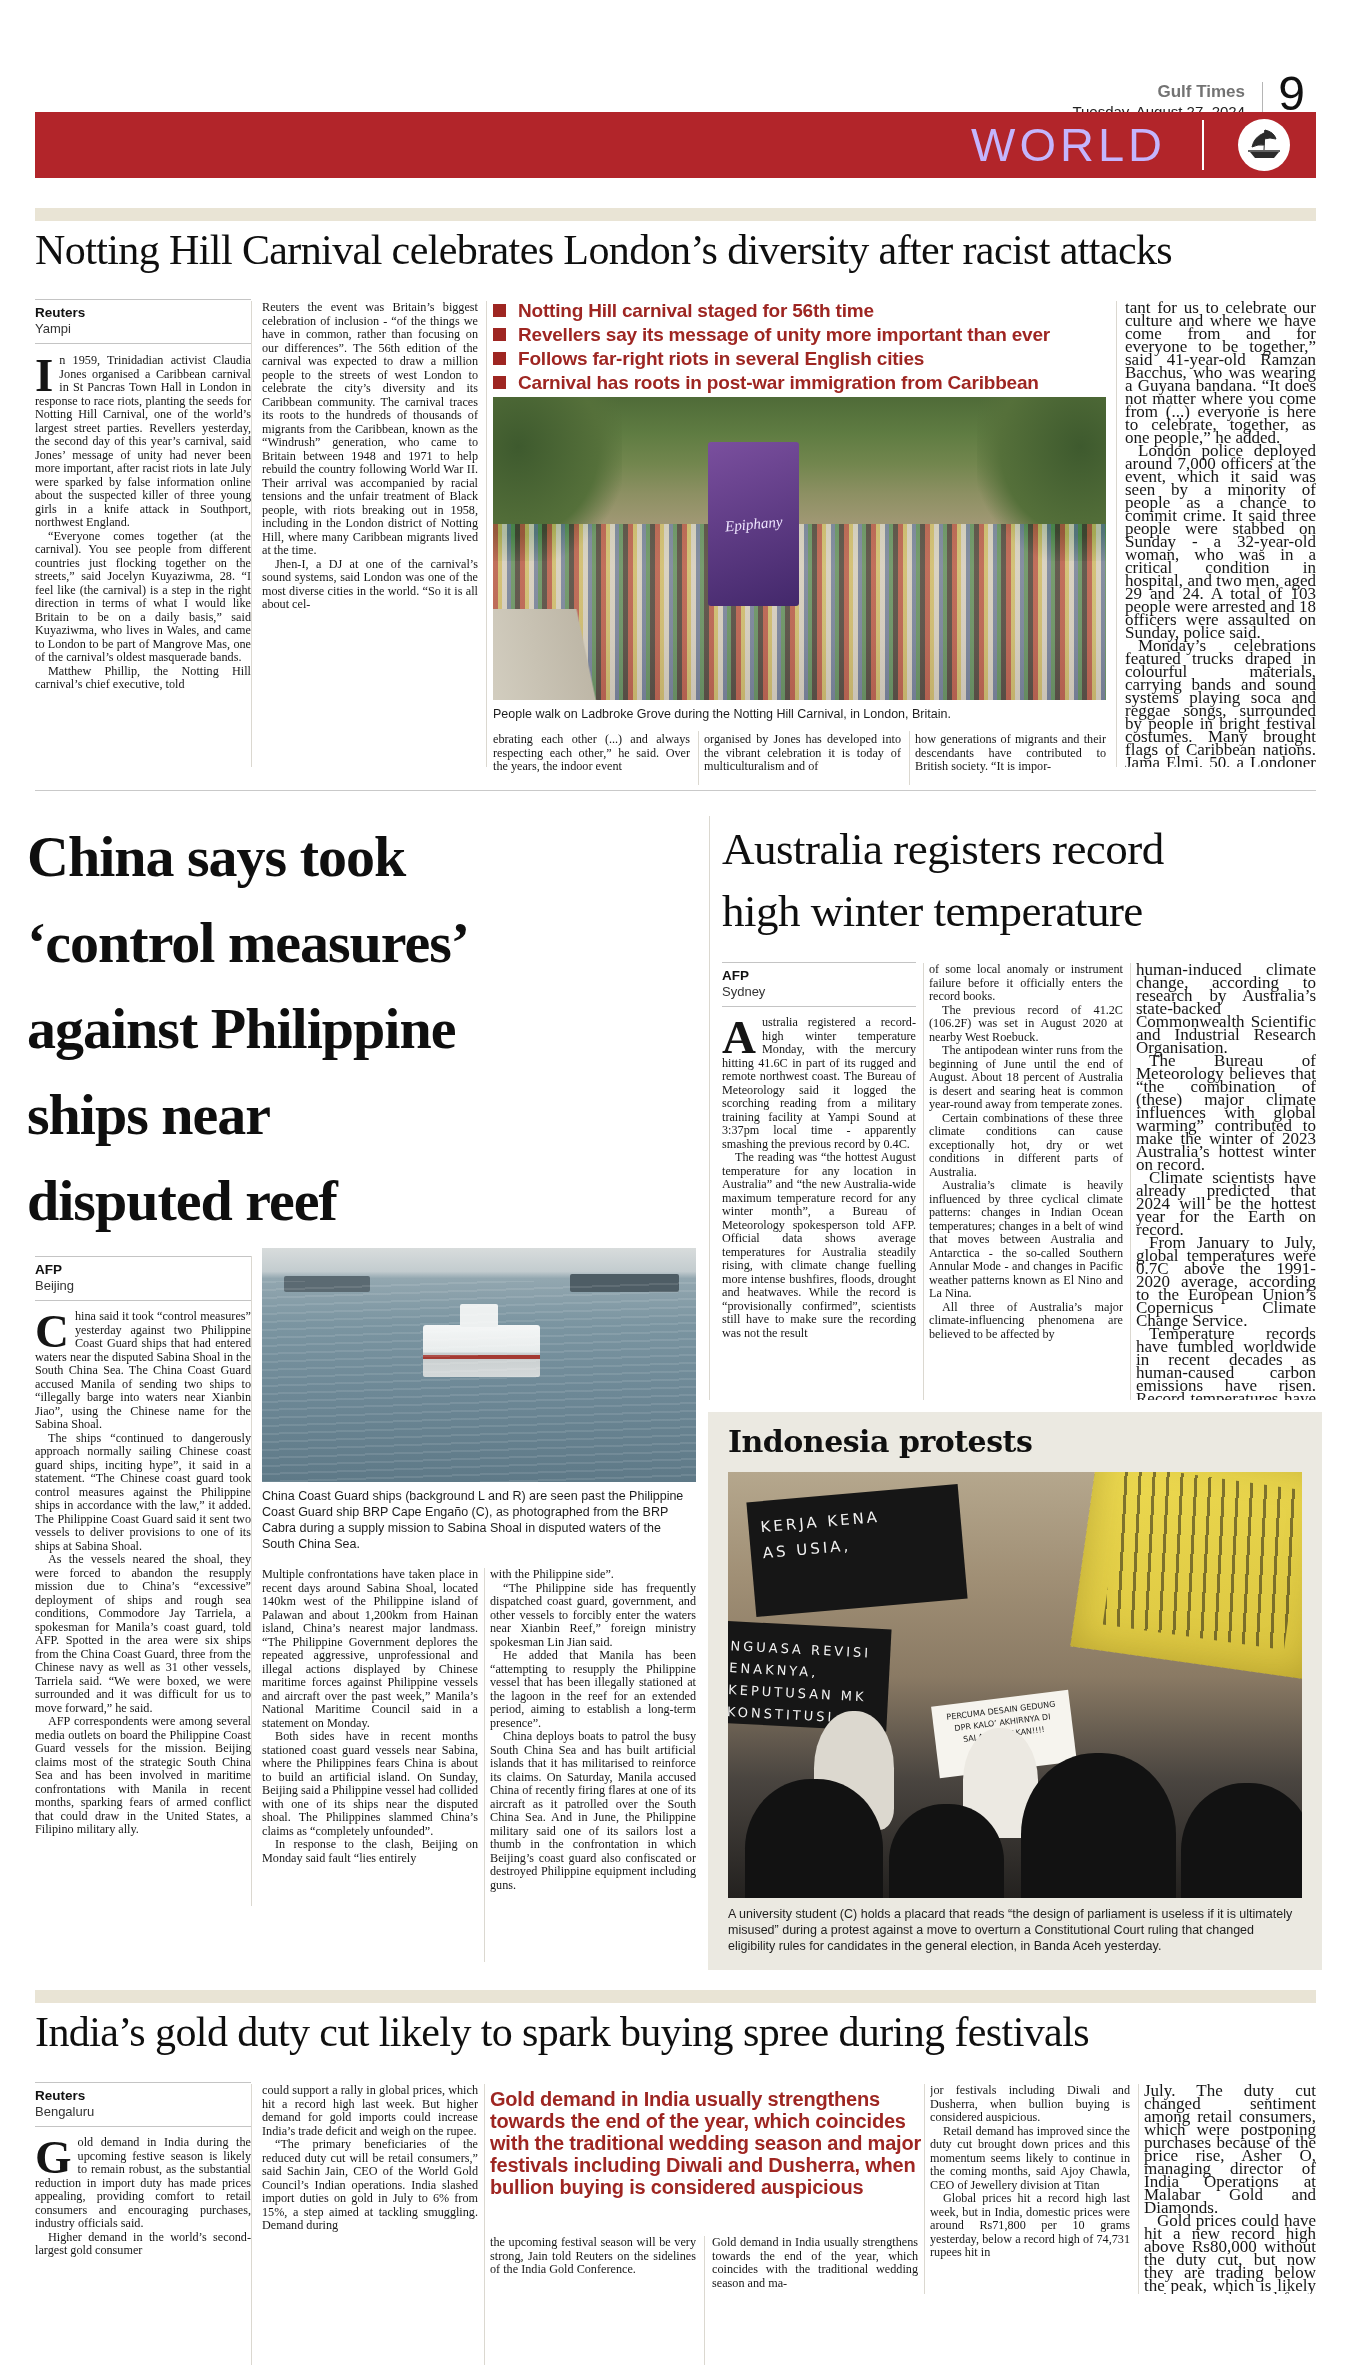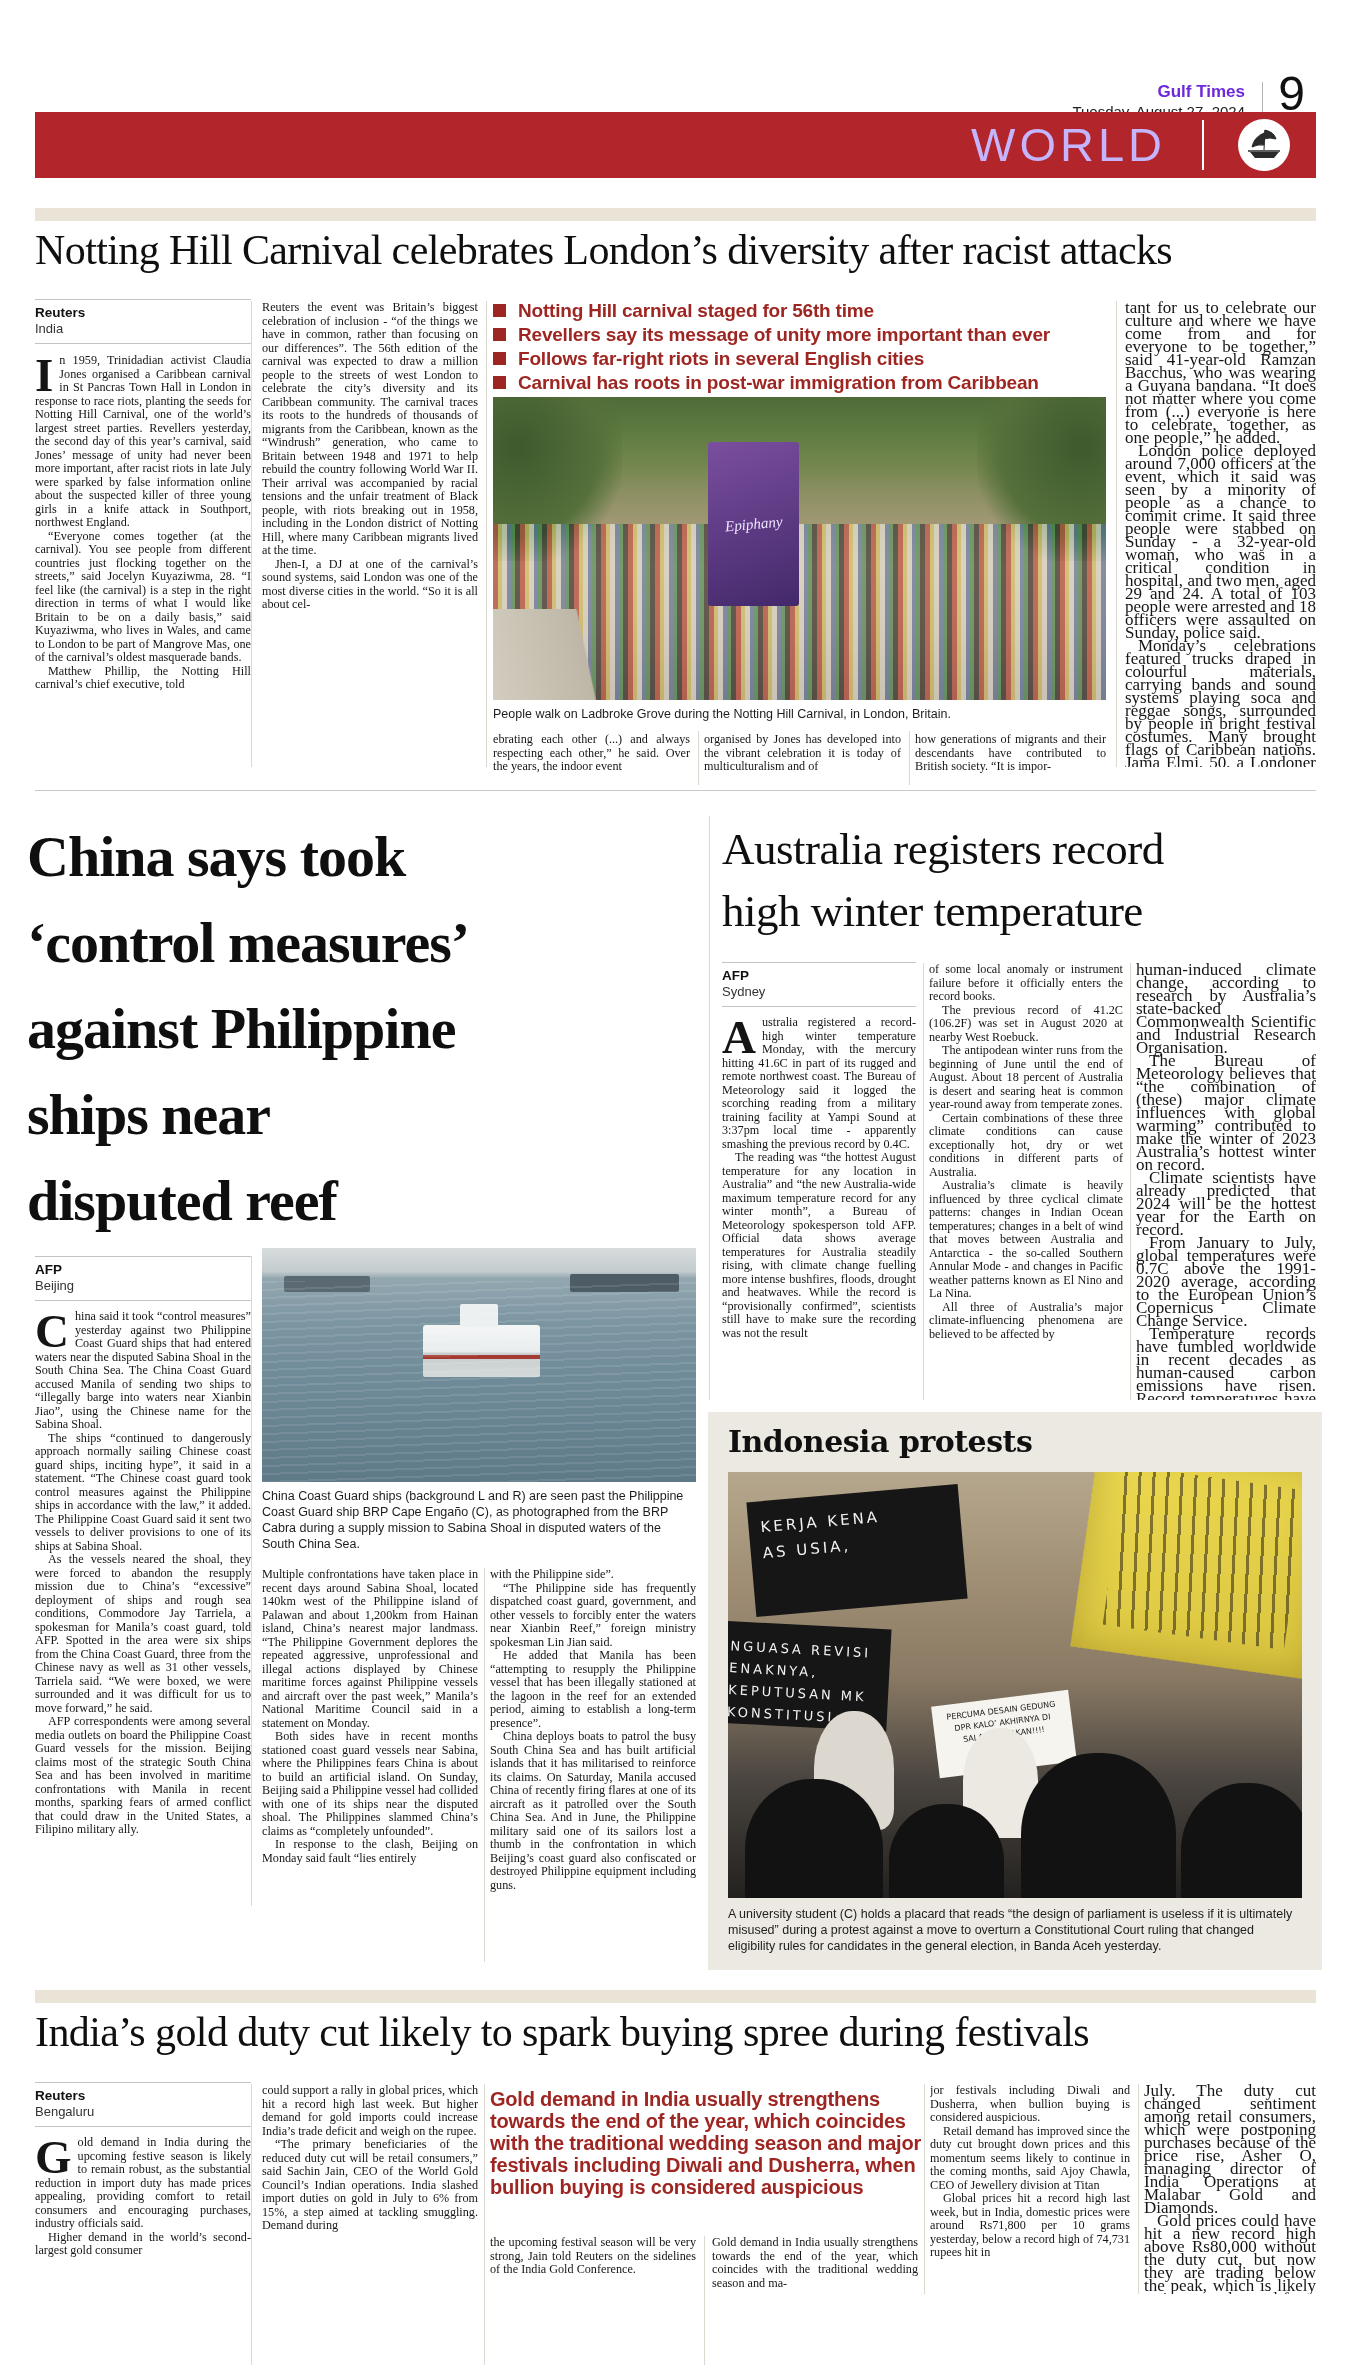--- a/index.html
+++ b/index.html
@@ -1,21 +1,21 @@
 <!DOCTYPE html>
 <html style="--banner-red: #b2252a; --accent-red: #9e2622; --beige: #e9e4d5; --box-gray: #ebe9e1;"><head>
 <meta charset="utf-8">
 <style>
   *{box-sizing:border-box;margin:0;padding:0}
   html,body{width:1351px;height:2365px;background:#fff;overflow:hidden}
   body{font-family:"Liberation Serif",serif;color:#151515;position:relative}
   .abs{position:absolute}
   
   .hdr-meta{right:106px;top:82px;text-align:right}
-  .paper{font:bold 17px "Liberation Sans",sans-serif;color:#6d28d9}
+  .paper{font:bold 17px "Liberation Sans",sans-serif;color:#737373}
   .date{font:15px "Liberation Sans",sans-serif;color:#222;margin-top:1px}
   .hdr-divider{right:88px;top:82px;width:1px;height:46px;background:#b5b5b5}
   .pageno{right:46px;top:66px;font:400 48px "Liberation Sans",sans-serif;color:#111}
   .banner{left:35px;top:112px;width:1281px;height:66px;background:var(--banner-red,#b2252a)}
   .world{position:absolute;right:150px;top:5px;font:300 47px "Liberation Sans",sans-serif;color:#c4b5fd;letter-spacing:4px}
   .bbar{position:absolute;right:112px;top:8px;width:2px;height:50px;background:#fff}
   .bcircle{position:absolute;right:26px;top:7px;width:52px;height:52px;border-radius:50%;background:#fff;display:flex;align-items:center;justify-content:center}
   
   .beige{background:var(--beige,#e9e4d5);height:13px;width:1281px;left:35px}
   .hrule{height:1px;background:#c9c9c9}
@@ -95,21 +95,21 @@
         <path d="M4 26 L36 26" stroke="#2b2b2b" stroke-width="1.5"></path>
       </svg>
   </span>
 </div>
 
 <div class="abs beige" style="top:208px"></div>
 <div class="abs h1 nowrap" style="left:35px;top:226px;width:1281px;font-size:42px;letter-spacing:-0.6px">Notting Hill Carnival celebrates London’s diversity after racist attacks</div>
 
 <div class="abs byline" style="left:35px;top:299px;width:216px">
   <div class="agency">Reuters</div>
-  <div class="city">India</div>
+  <div class="city">Yampi</div>
 </div>
 
 <div class="abs bodycol dropcap" style="left:35px;top:354px;width:216px;height:414px">
     <p>In 1959, Trinidadian activist Claudia Jones organised a Caribbean carnival in St Pancras Town Hall in London in response to race riots, planting the seeds for Notting Hill Carnival, one of the world’s largest street parties. Revellers yesterday, the second day of this year’s carnival, said Jones’ message of unity had never been more important, after racist riots in late July were sparked by false information online about the suspected killer of three young girls in a knife attack in Southport, northwest England.</p>
     <p>“Everyone comes together (at the carnival). You see people from different countries just flocking together on the streets,” said Jocelyn Kuyaziwma, 28. “I feel like (the carnival) is a step in the right direction in terms of what I would like Britain to be on a daily basis,” said Kuyaziwma, who lives in Wales, and came to London to be part of Mangrove Mas, one of the carnival’s oldest masquerade bands.</p>
     <p>Matthew Phillip, the Notting Hill carnival’s chief executive, told</p>
   </div>
 <div class="abs bodycol" style="left:262px;top:301px;width:216px;height:468px">
     <p>Reuters the event was Britain’s biggest celebration of inclusion - “of the things we have in common, rather than focusing on our differences”. The 56th edition of the carnival was expected to draw a million people to the streets of west London to celebrate the city’s diversity and its Caribbean community. The carnival traces its roots to the hundreds of thousands of migrants from the Caribbean, known as the “Windrush” generation, who came to Britain between 1948 and 1971 to help rebuild the country following World War II. Their arrival was accompanied by racial tensions and the unfair treatment of Black people, with riots breaking out in 1958, including in the London district of Notting Hill, where many Caribbean migrants lived at the time.</p>
     <p>Jhen-I, a DJ at one of the carnival’s sound systems, said London was one of the most diverse cities in the world. “So it is all about cel-</p>

